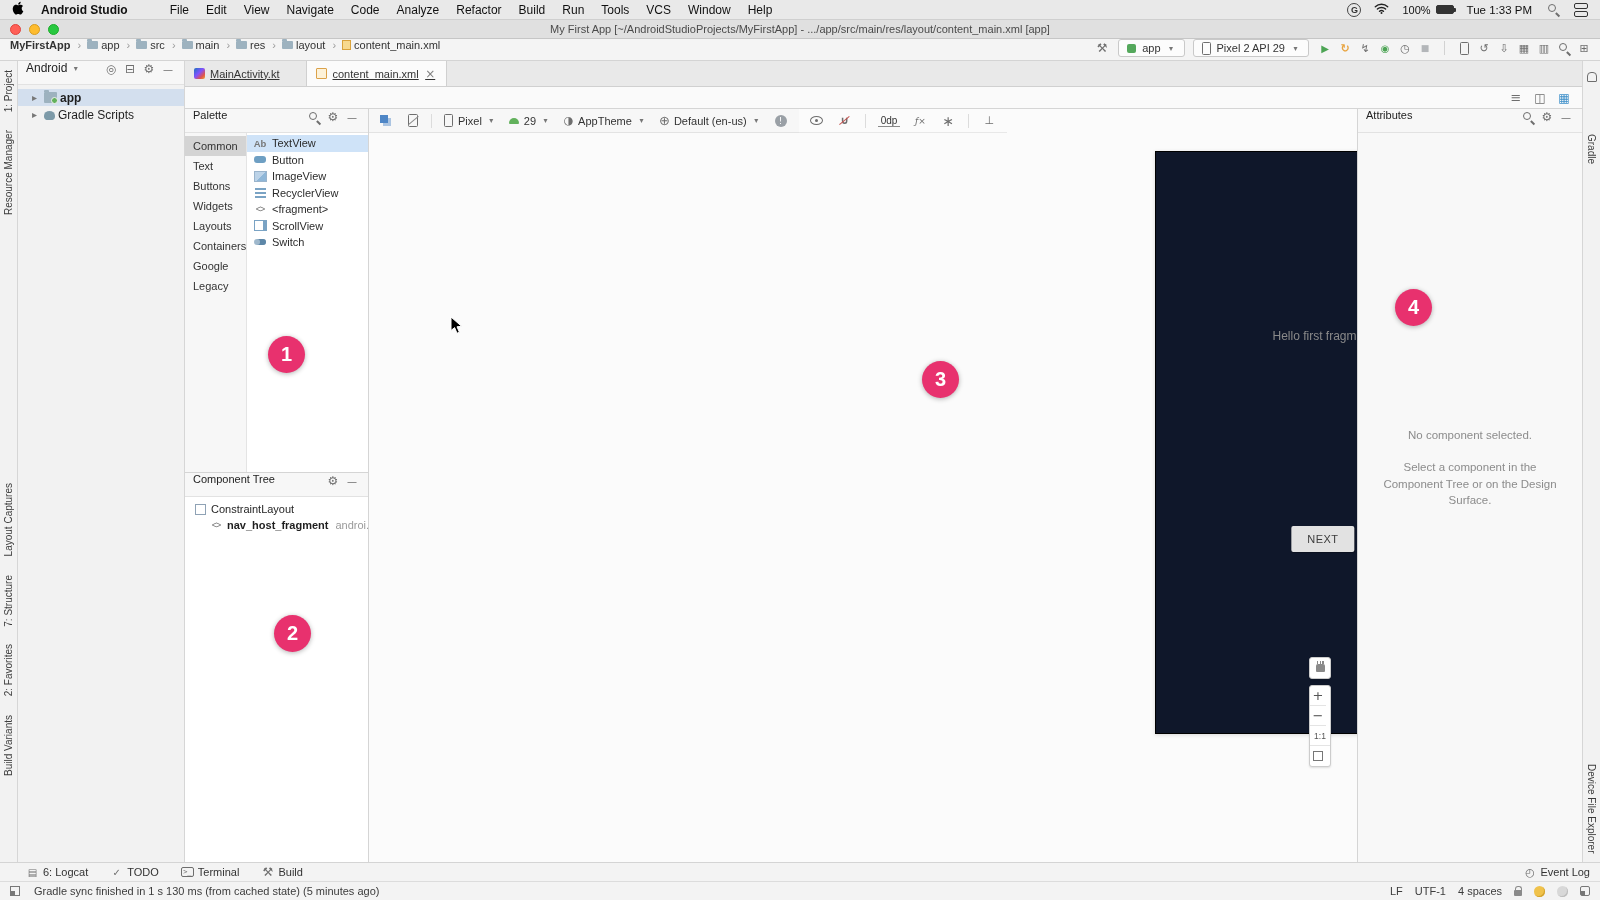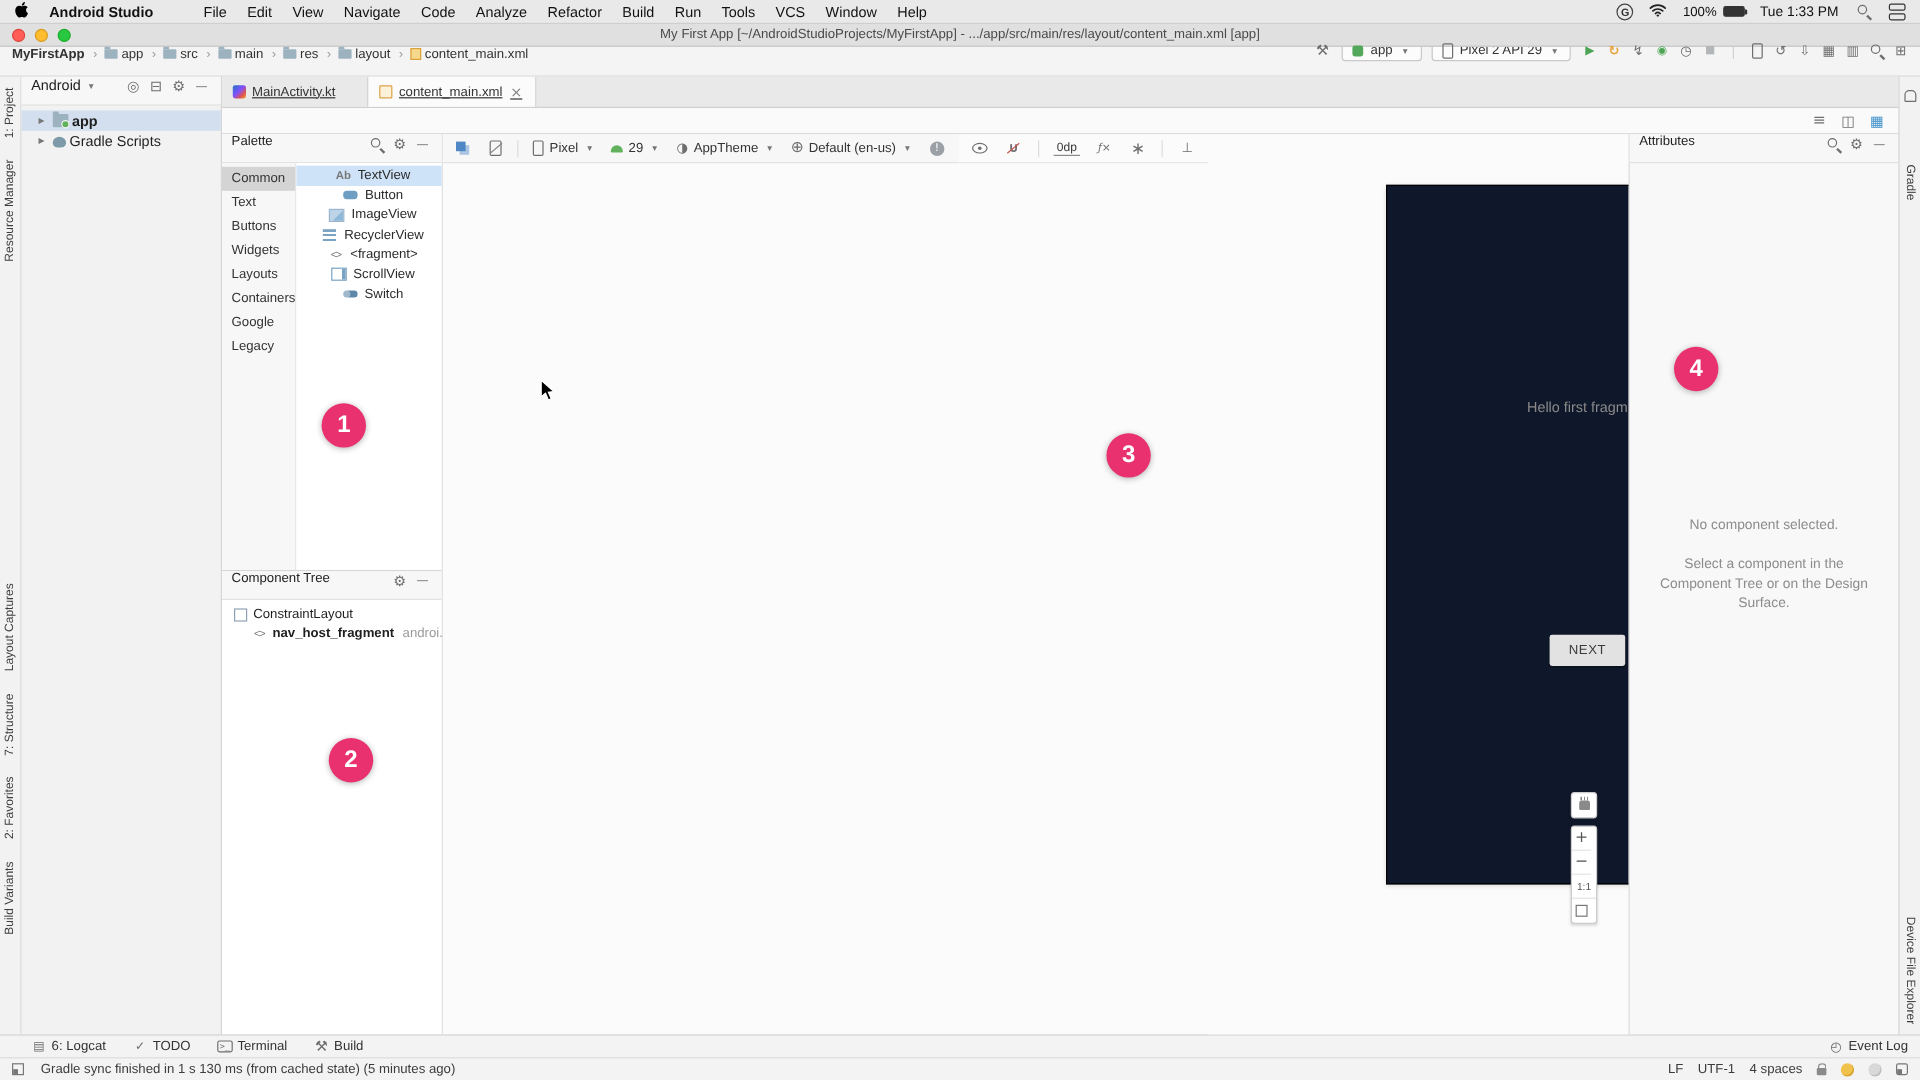--- a/index.html
+++ b/index.html
@@ -92,21 +92,21 @@
   .titlebar { height:19px; background:#e0e0e0; border-bottom:1px solid #c6c6c6; position:relative;
     display:flex; align-items:center; justify-content:center; font-size:11px; color:#4a4a4a; flex:none; }
   .traffic { position:absolute; left:10px; top:4px; display:flex; gap:8px; }
   .light { width:11px; height:11px; border-radius:50%; }
   .light.red{ background:#ff5f57; border:0.5px solid #e0443e; }
   .light.yellow{ background:#febc2e; border:0.5px solid #d89c20; }
   .light.green{ background:#28c840; border:0.5px solid #1dad2b; }
 
   
   .main-toolbar { height:22px; background:#f4f4f4; border-bottom:1px solid #d4d4d4;
-    display:flex; align-items:flex-end; padding:12px 8px; font-size:11px; color:#333; flex:none; }
+    display:flex; align-items:flex-start; padding:0 8px; font-size:11px; color:#333; flex:none; }
   .crumbs { display:flex; align-items:center; gap:2px; }
   .crumb { display:flex; align-items:center; gap:3px; padding:0 2px; }
   .crumb::after { content:"›"; color:#9a9a9a; margin-left:4px; }
   .crumb:last-child::after { content:""; }
   .crumb-label.bold { font-weight:bold; }
   .crumb-ico { width:11px; height:8px; position:relative; display:inline-block; flex:none; }
   .crumb-ico[data-icon="folder"] { background:#9db2bf; border-radius:1px; }
   .crumb-ico[data-icon="folder"]::before { content:""; position:absolute; top:-2px; left:0; width:5px; height:2px;
     background:#9db2bf; border-radius:1px 1px 0 0; }
   .crumb-ico[data-icon="file"] { background:#f7d98e; border:1px solid #d9a23b; height:10px; width:9px; }
@@ -167,21 +167,21 @@
     background:#fdfdfd; flex:none; }
   .panel-head { height:24px; display:flex; align-items:flex-start; padding:0 8px; font-size:11px; color:#222;
     background:#f7f7f7; border-bottom:1px solid #e2e2e2; flex:none; }
   .panel-title { flex:none; }
   .palette { height:363px; display:flex; flex-direction:column; flex:none; }
   .palette-body { flex:1; display:flex; min-height:0; }
   .cats { width:62px; background:#f7f7f7; border-right:1px solid #e4e4e4; font-size:11px; padding-top:3px; }
   .cat { height:20px; line-height:20px; padding-left:8px; color:#333; }
   .cat.selected { background:#d4d4d4; }
   .pitems { flex:1; background:#fff; font-size:11px; padding-top:2px; }
-  .pitem { height:16.5px; display:flex; align-items:center; gap:5px; padding-left:6px; color:#2b2b2b;justify-content:center; }
+  .pitem { height:16.5px; display:flex; align-items:center; gap:5px; padding-left:6px; color:#2b2b2b; }
   .pitem.selected { background:#cfe3f8; }
   .pic { width:14px; height:12px; display:inline-flex; align-items:center; justify-content:center; flex:none; }
   .pic[data-icon="textview"]::before { content:"Ab"; font-size:9.5px; color:#777; font-weight:bold; }
   .pic[data-icon="button"]::before { content:""; width:12px; height:7px; background:#6e9fc3; border-radius:3px; }
   .pic[data-icon="imageview"]::before { content:""; width:11px; height:9px;
     background:linear-gradient(135deg,#bcd3e8 0 55%,#8fb7d8 55%); border:1px solid #9ab4cc; }
   .pic[data-icon="recyclerview"]::before { content:""; width:11px; height:10px;
     background:repeating-linear-gradient(180deg,#7aa3c4 0 2px,transparent 2px 4px); }
   .pic[data-icon="fragment"]::before { content:"<>"; font-size:9px; color:#6e6e6e; letter-spacing:-1px; }
   .pic[data-icon="scrollview"]::before { content:""; width:11px; height:9px; border:1px solid #7aa3c4;

